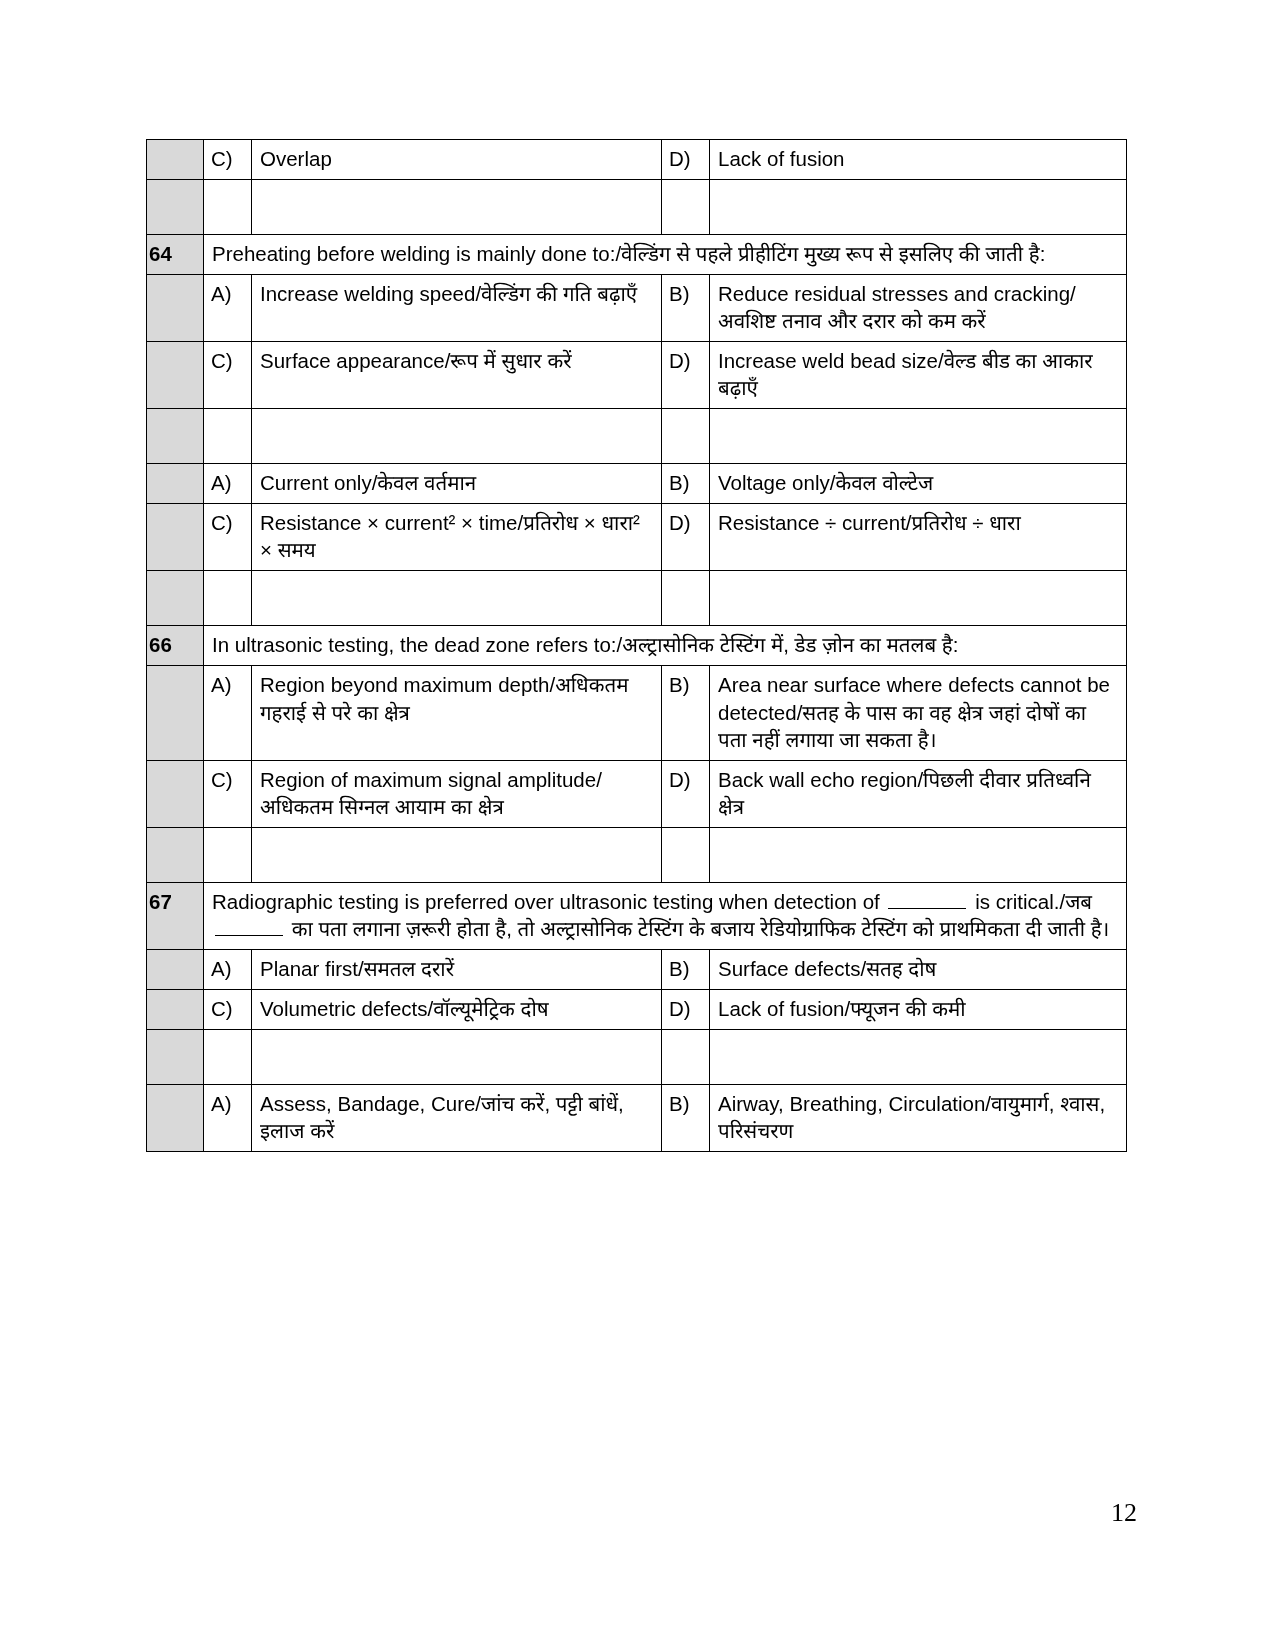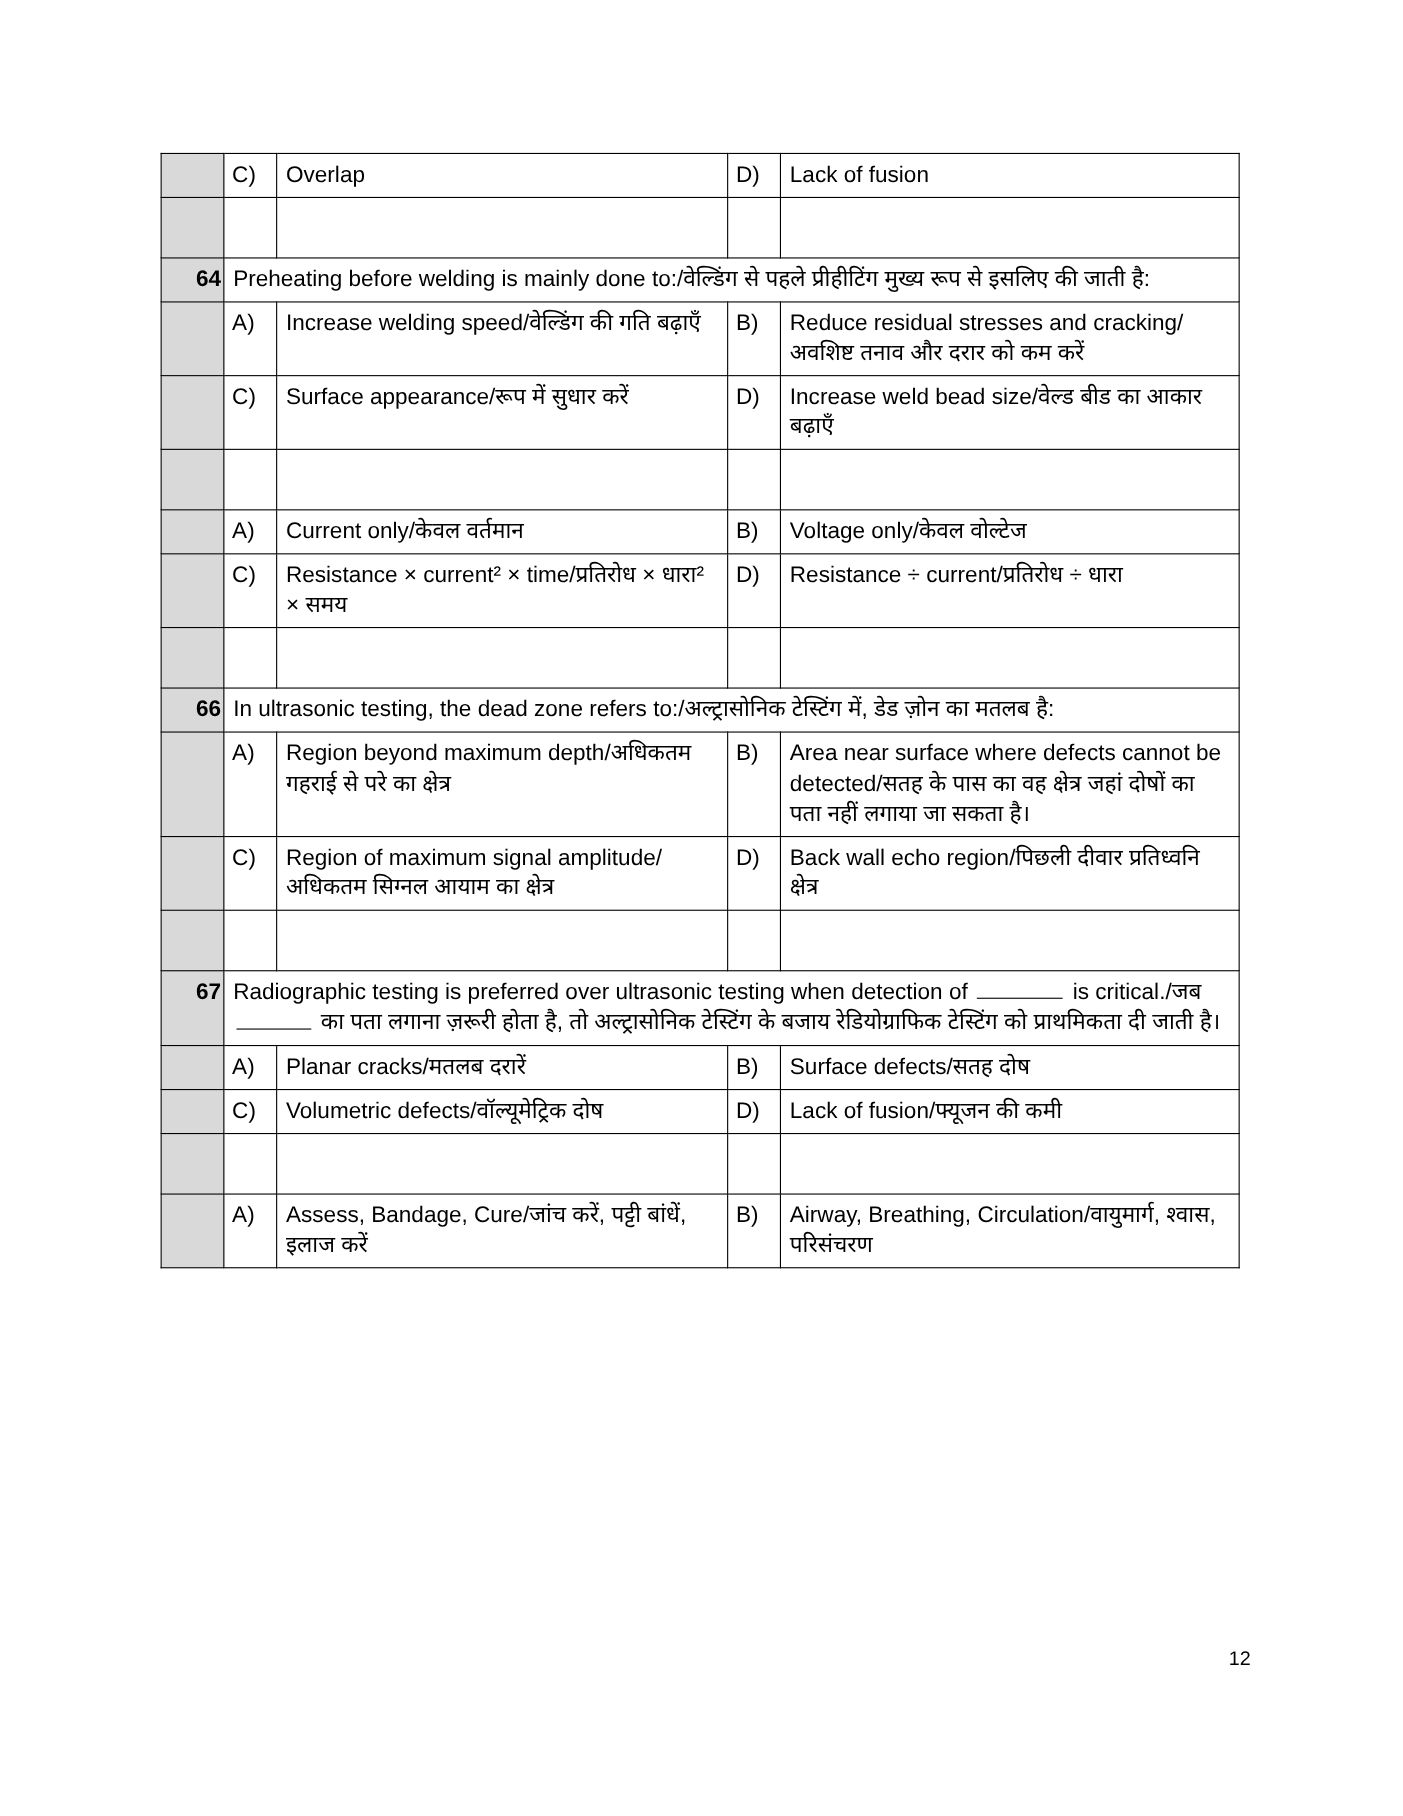--- a/index.html
+++ b/index.html
@@ -41,21 +41,21 @@
   }
   
   col.c-num    { width: 57px; }
   col.c-lblA   { width: 48px; }
   col.c-optA   { width: 410px; }
   col.c-lblB   { width: 48px; }
   col.c-optB   { width: 417px; }
 
   td.numcell {
     background: #d9d9d9;
-    text-align: right;
+    text-align: left;
     font-weight: bold;
     padding-left: 2px;
     padding-right: 2px;
   }
   td.blanknum {
     background: #d9d9d9;
   }
   td.optlabel {
     padding-left: 7px;
     padding-right: 4px;
@@ -76,22 +76,22 @@
     height: 0.95em;
     margin: 0 3px;
   }
   .blankline.short {
     width: 68px;
   }
   .pagenum {
     position: absolute;
     right: 138px;
     top: 1498px;
-    font-size: 18px;
-    font-family: Liberation Sans, sans-serif;
+    font-size: 26px;
+    font-family: Liberation Serif, serif;
   }
 </style>
 </head>
 <body>
 
 <div class="page">
 
   <table class="qtable">
     <colgroup>
       <col class="c-num">
@@ -195,21 +195,21 @@
         <td></td>
       </tr>
 
       <tr>
         <td class="numcell">67</td>
         <td class="qtext" colspan="4"><span>Radiographic testing is preferred over ultrasonic testing when detection of </span><span class="blankline"></span><span> is critical./जब </span><span class="blankline short"></span><span> का पता लगाना ज़रूरी होता है, तो अल्ट्रासोनिक टेस्टिंग के बजाय रेडियोग्राफिक टेस्टिंग को प्राथमिकता दी जाती है।</span></td>
       </tr>
       <tr>
         <td class="blanknum"></td>
         <td class="optlabel">A)</td>
-        <td>Planar cracks/मतलब दरारें</td>
+        <td>Planar first/समतल दरारें</td>
         <td class="optlabel">B)</td>
         <td>Surface defects/सतह दोष</td>
       </tr>
       <tr>
         <td class="blanknum"></td>
         <td class="optlabel">C)</td>
         <td>Volumetric defects/वॉल्यूमेट्रिक दोष</td>
         <td class="optlabel">D)</td>
         <td>Lack of fusion/फ्यूजन की कमी</td>
       </tr>

